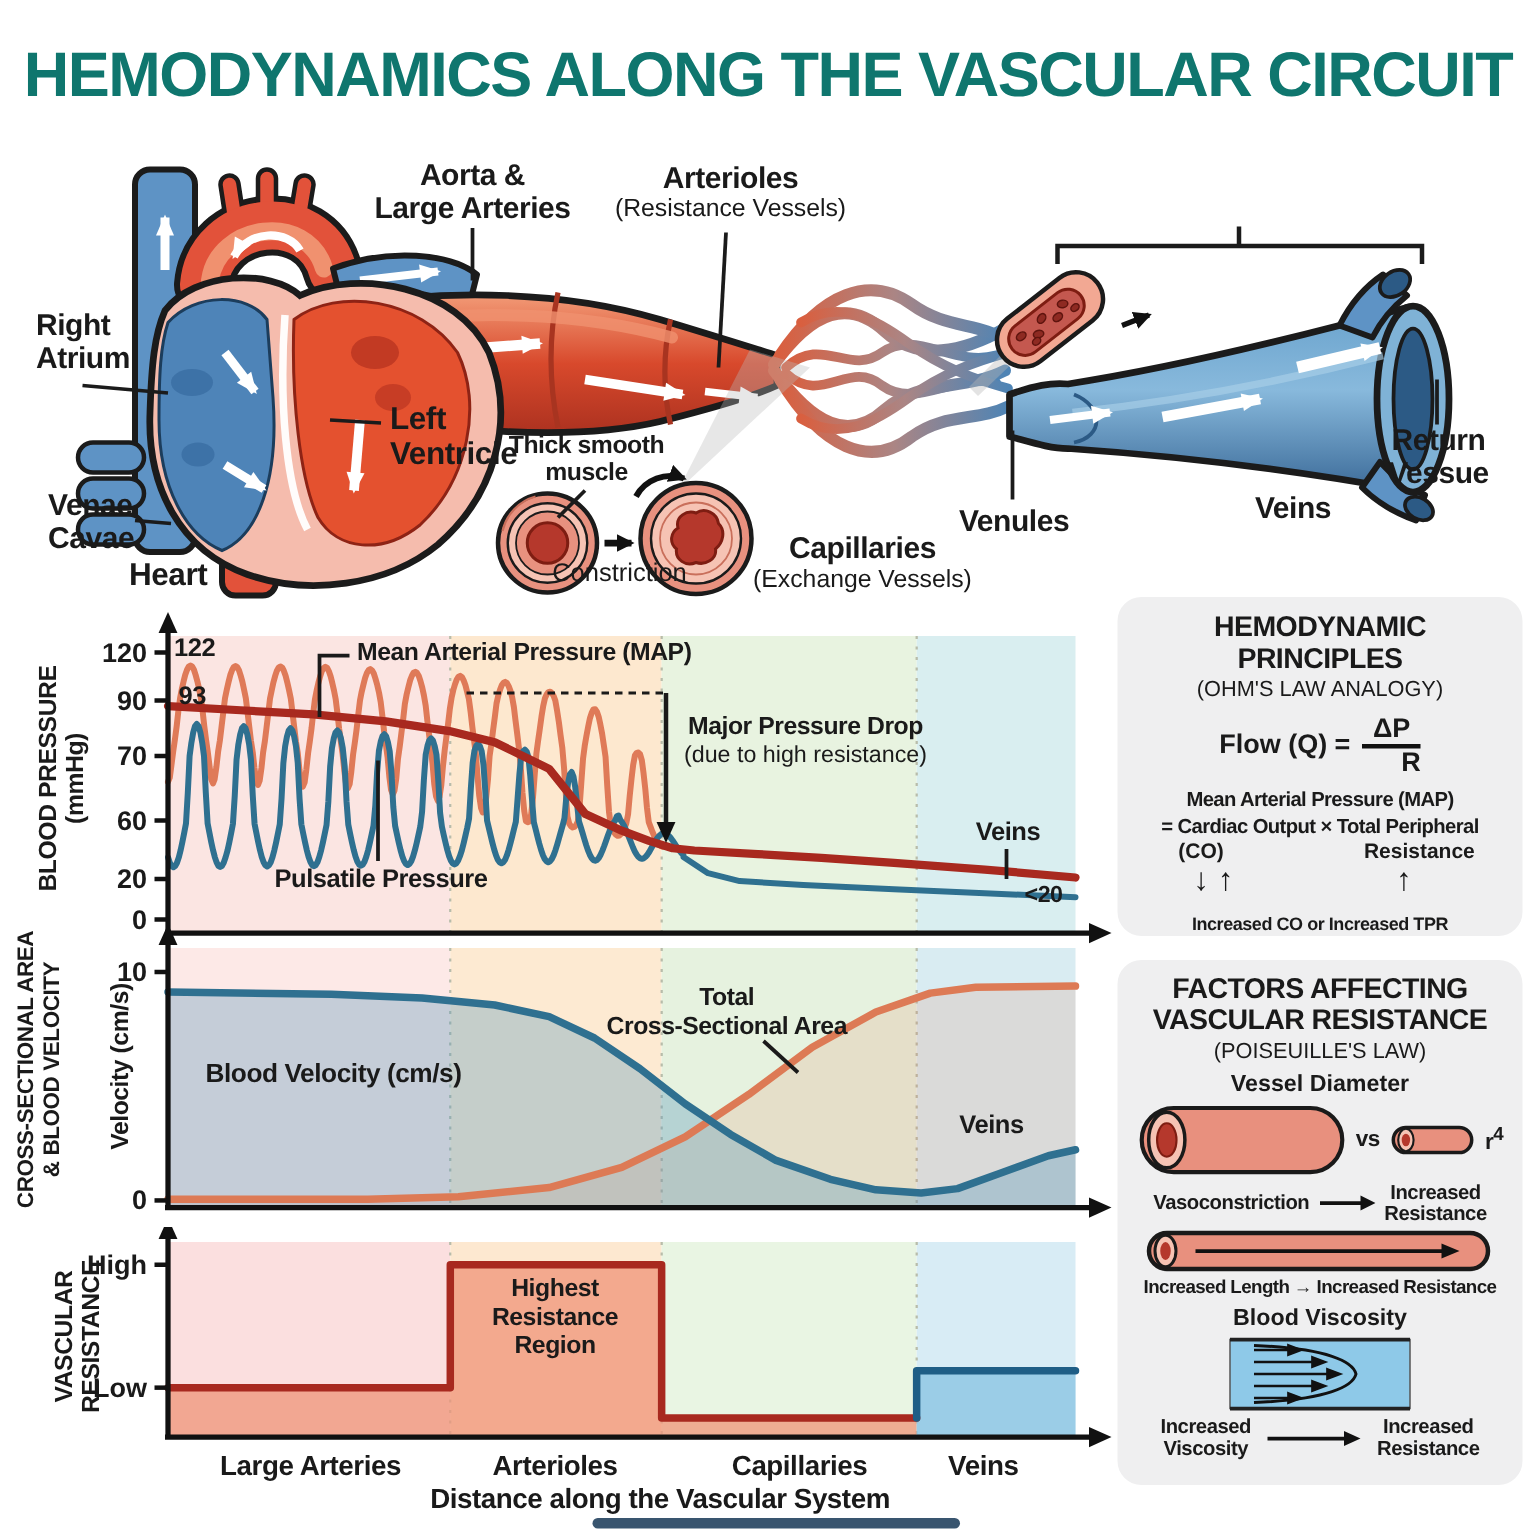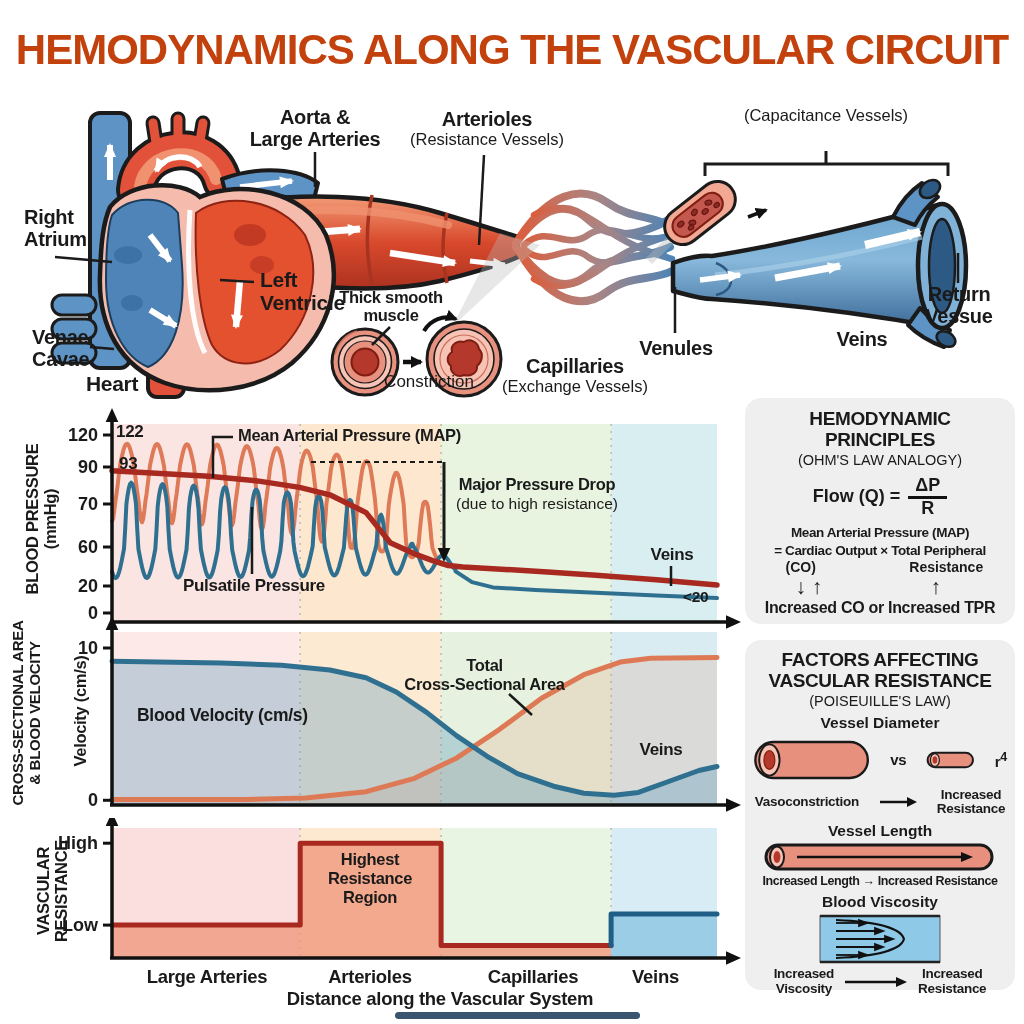--- a/index.html
+++ b/index.html
@@ -3,40 +3,40 @@
 <meta charset="utf-8">
 <style>
   html,body{margin:0;padding:0;}
   body{width:1024px;height:1024px;position:relative;overflow:hidden;background:#fff;
        font-family:"Liberation Sans","DejaVu Sans",sans-serif;color:#1a1a1a;}
   .abs{position:absolute;}
   .pre{white-space:pre-line;}
   .b{font-weight:bold;letter-spacing:-0.3px;}
   .ctr{text-align:center;}
   #main-title{left:0;right:0;top:26px;text-align:center;font-size:42px;font-weight:800;
-      color:#c2410c;letter-spacing:-1px;white-space:nowrap;}
+      color:#0f766e;letter-spacing:-1px;white-space:nowrap;}
   .rot{transform:rotate(-90deg);transform-origin:center;line-height:1.12;}
   svg{position:absolute;left:0;}
   .panel{background:#efeff0;border-radius:16px;box-sizing:border-box;text-align:center;}
   #panel-principles{left:745px;top:398px;width:270px;height:226px;padding:11px 8px 0;}
   #panel-factors{left:745px;top:640px;width:270px;height:350px;padding:10px 8px 0;}
   .p-title{font-size:19px;font-weight:800;letter-spacing:-0.4px;line-height:1.1;}
   .p-sub{font-size:14.5px;margin-top:1px;}
   .flow-row{display:flex;justify-content:center;align-items:center;gap:8px;margin-top:8px;}
   .flow-lhs{font-size:18px;font-weight:bold;}
-  .frac{display:inline-block;text-align:center;font-size:18px;font-weight:800;line-height:1.05;}
+  .frac{display:inline-block;text-align:right;font-size:18px;font-weight:800;line-height:1.05;}
   .frac .num{border-bottom:3px solid #111;padding:0 7px 1px;}
   .eqsmall{font-size:13.5px;font-weight:800;letter-spacing:-0.4px;margin-top:7px;}
   .co-row,.arrow-row{display:flex;margin-top:1px;}
   .co-row span,.arrow-row span{display:inline-block;}
   .col-a{width:44%;text-align:center;}
   .col-b{width:56%;text-align:center;}
   .arrow-row{font-size:21px;font-weight:bold;line-height:1;}
   .f-sec{font-size:15.5px;font-weight:800;margin-top:5px;}
-  .f-row{display:flex;justify-content:center;align-items:center;gap:20px;margin-top:2px;}
+  .f-row{display:flex;justify-content:center;align-items:center;gap:6px;margin-top:2px;}
   .f-row svg{position:static;}
   .f-sm{font-size:13.5px;font-weight:800;line-height:1.08;letter-spacing:-0.3px;}
   .f-line{font-size:12.5px;font-weight:800;letter-spacing:-0.4px;margin-top:2px;}
   #footer-bar{left:395px;top:1012px;width:245px;height:7px;background:#24435f;border-radius:4px;opacity:.9;}
 </style>
 </head>
 <body>
 
 <div id="main-title" class="abs">HEMODYNAMICS ALONG THE VASCULAR CIRCUIT</div>
 
@@ -195,28 +195,27 @@
 <div class="abs b pre" style="left:260px;top:268px;font-size:21px;line-height:1.1;">Left
 Ventricle</div>
 <div class="abs b pre ctr" style="left:215px;top:106px;width:200px;font-size:20px;line-height:1.12;">Aorta &amp;
 Large Arteries</div>
 <div class="abs ctr" style="left:382px;top:108px;width:210px;line-height:1.12;">
   <div class="b" style="font-size:20px;">Arterioles</div>
   <div style="font-size:16.5px;">(Resistance Vessels)</div>
 </div>
 <div class="abs b pre ctr" style="left:328px;top:288px;width:126px;font-size:16.5px;line-height:1.1;">Thick smooth
 muscle</div>
-<div class="abs ctr" style="left:366px;top:372px;width:126px;font-size:17px;">Constriction</div>
+<div class="abs ctr" style="left:350px;top:372px;width:126px;font-size:17px;">Constriction</div>
 <div class="abs ctr" style="left:470px;top:355px;width:210px;line-height:1.12;">
   <div class="b" style="font-size:20px;">Capillaries</div>
   <div style="font-size:16.5px;">(Exchange Vessels)</div>
 </div>
 <div class="abs b ctr" style="left:626px;top:337px;width:100px;font-size:20px;">Venules</div>
 <div class="abs ctr" style="left:701px;top:106px;width:250px;line-height:1.12;">
-  <div style="font-size:16.5px;">(Capacitance Vessels)</div>
 </div>
 <div class="abs b ctr" style="left:812px;top:328px;width:100px;font-size:20px;">Veins</div>
 <div class="abs b pre ctr" style="left:900px;top:283px;width:118px;font-size:20px;line-height:1.1;">Return
 Vessue</div>
 
 <svg id="chart-bp" style="top:408px" width="745" height="225" viewBox="0 408 745 225">
     <rect x="112" y="424" width="188.15499999999997" height="198" fill="#fbe5e2"></rect>
     <rect x="300.155" y="424" width="140.96500000000003" height="198" fill="#fde8cf"></rect>
     <rect x="441.12" y="424" width="170.005" height="198" fill="#e8f3e0"></rect>
     <rect x="611.125" y="424" width="105.875" height="198" fill="#d9eef0"></rect>
@@ -342,21 +341,21 @@
   <div class="eqsmall">Mean Arterial Pressure (MAP)</div>
   <div class="eqsmall" style="margin-top:3px;">= Cardiac Output × Total Peripheral</div>
   <div class="co-row" style="font-size:14px;font-weight:800;gap:37px;">
     <span class="col-a">(CO)</span>
     <span class="col-b">Resistance</span>
   </div>
   <div class="arrow-row">
     <span class="col-a">↓ ↑</span>
     <span class="col-b">↑</span>
   </div>
-  <div style="font-size:16px;font-weight:800;margin-top:2px;letter-spacing:-0.3px;">Increased CO or Increased TPR</div>
+  <div style="font-size:12px;font-weight:800;margin-top:12px;letter-spacing:-0.3px;">Increased CO or Increased TPR</div>
 </div>
 
 <div id="panel-factors" class="abs panel">
   <div class="p-title pre">FACTORS AFFECTING
 VASCULAR RESISTANCE</div>
   <div class="p-sub">(POISEUILLE'S LAW)</div>
   <div class="f-sec">Vessel Diameter</div>
   <div class="f-row">
     <svg width="140" height="52" viewBox="0 0 150 56">
       <rect x="3" y="5" width="144" height="46" rx="23" fill="#e8907e" stroke="#1a1a1a" stroke-width="3"></rect>
@@ -373,21 +372,20 @@
   </div>
   <div class="f-row">
     <span class="f-sm">Vasoconstriction</span>
     <svg width="38" height="12" viewBox="0 0 38 12">
         <line x1="1" y1="6" x2="30" y2="6" stroke="#111" stroke-width="2.5"></line>
         <polygon points="28,1 38,6 28,11" fill="#111"></polygon>
       </svg>
     <span class="f-sm pre">Increased
 Resistance</span>
   </div>
-  <div class="f-sec">Vessel Length</div>
   <div class="f-row">
     <svg width="234" height="30" viewBox="0 0 234 30">
       <rect x="3" y="3" width="226" height="24" rx="12" fill="#e8907e" stroke="#1a1a1a" stroke-width="3"></rect>
       <ellipse cx="14" cy="15" rx="7" ry="10.5" fill="#f6c3b4" stroke="#1a1a1a" stroke-width="2"></ellipse>
       <ellipse cx="14" cy="15" rx="3.5" ry="6" fill="#b5382c"></ellipse>
       <line x1="34" y1="15" x2="200" y2="15" stroke="#111" stroke-width="2.5"></line>
       <polygon points="198,10 210,15 198,20" fill="#111"></polygon>
     </svg>
   </div>
   <div class="f-line">Increased Length → Increased Resistance</div>

